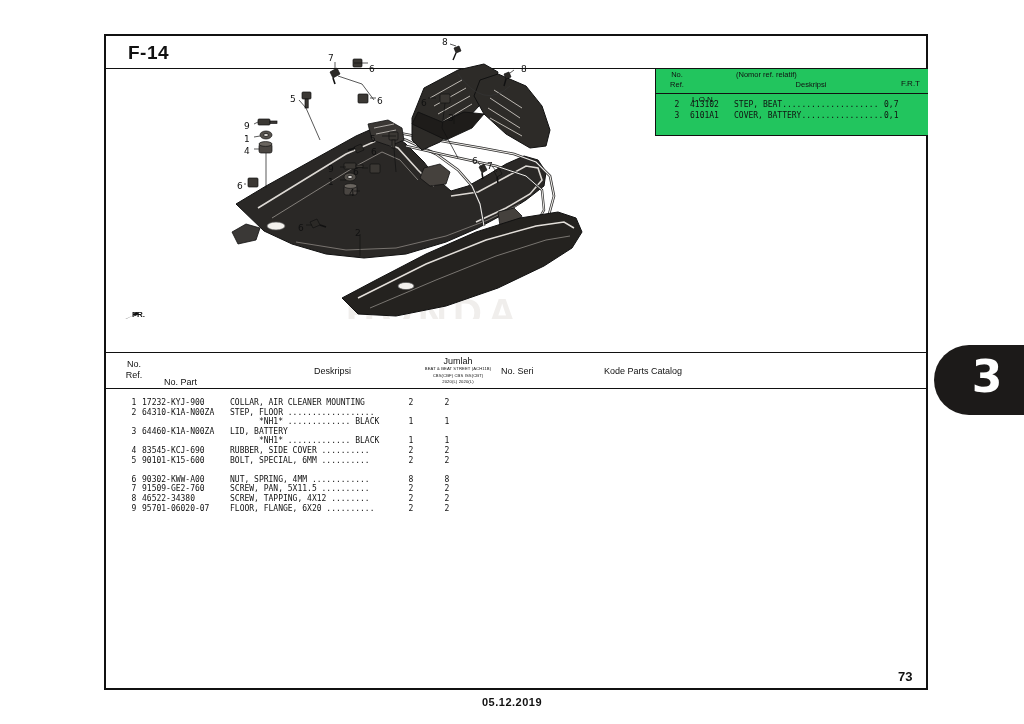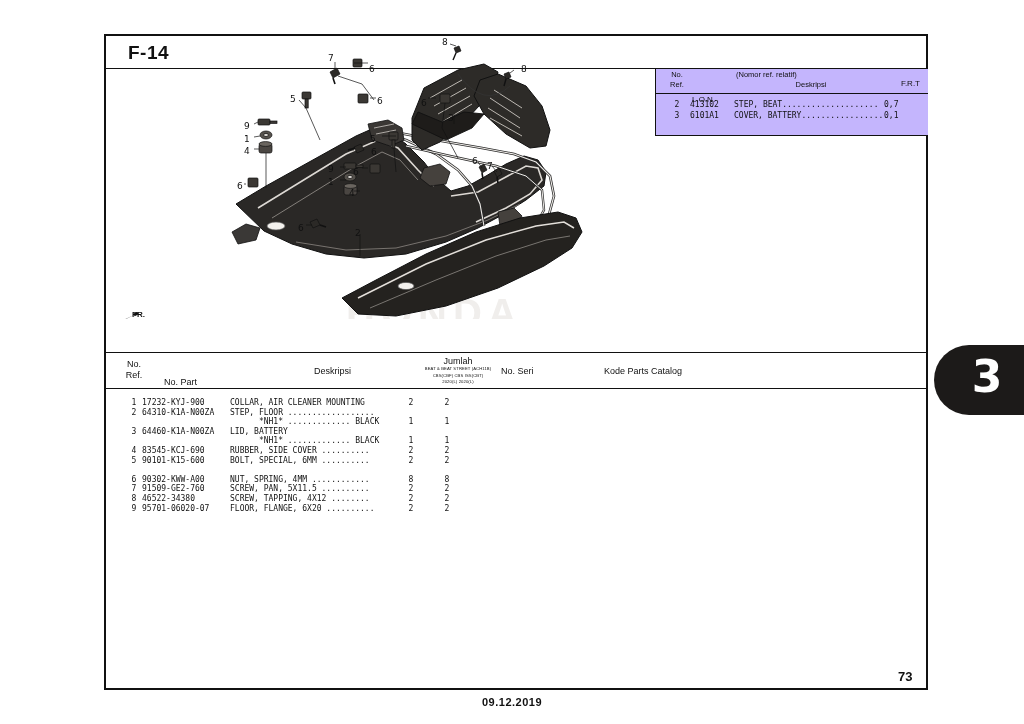--- a/index.html
+++ b/index.html
@@ -49,21 +49,21 @@
     color: #111;
   }
 
   
   .lon-table {
     position: absolute;
     left: 549px; top: 33px;
     width: 273px; height: 67px;
     border-left: 1.5px solid #111;
     border-bottom: 1.5px solid #111;
-    background: #c4b5fd;
+    background: #22c55e;
   }
   .lon-head {
     position: relative;
     height: 25px;
     border-bottom: 1.2px solid #111;
   }
   .lon-h-ref {
     position: absolute; left: 8px; top: 1px;
     font-size: 7.5px; line-height: 10px; color: #111;
     text-align: center; width: 26px;
@@ -482,16 +482,16 @@
           <div class="pt-row"><span class="c-ref">9</span><span class="c-part">95701-06020-07</span><span class="c-desk">FLOOR, FLANGE, 6X20 ..........</span><span class="c-q1">2</span><span class="c-q2">2</span></div>
         </div>
     </div>
 
   </div>
 
   <div class="side-tab">
     <div class="side-tab-num">3</div>
   </div>
 
-  <div class="footer-date">09.12.2019</div>
+  <div class="footer-date">05.12.2019</div>
   <div class="footer-page">73</div>
 
 </div>
 
 </body></html>

